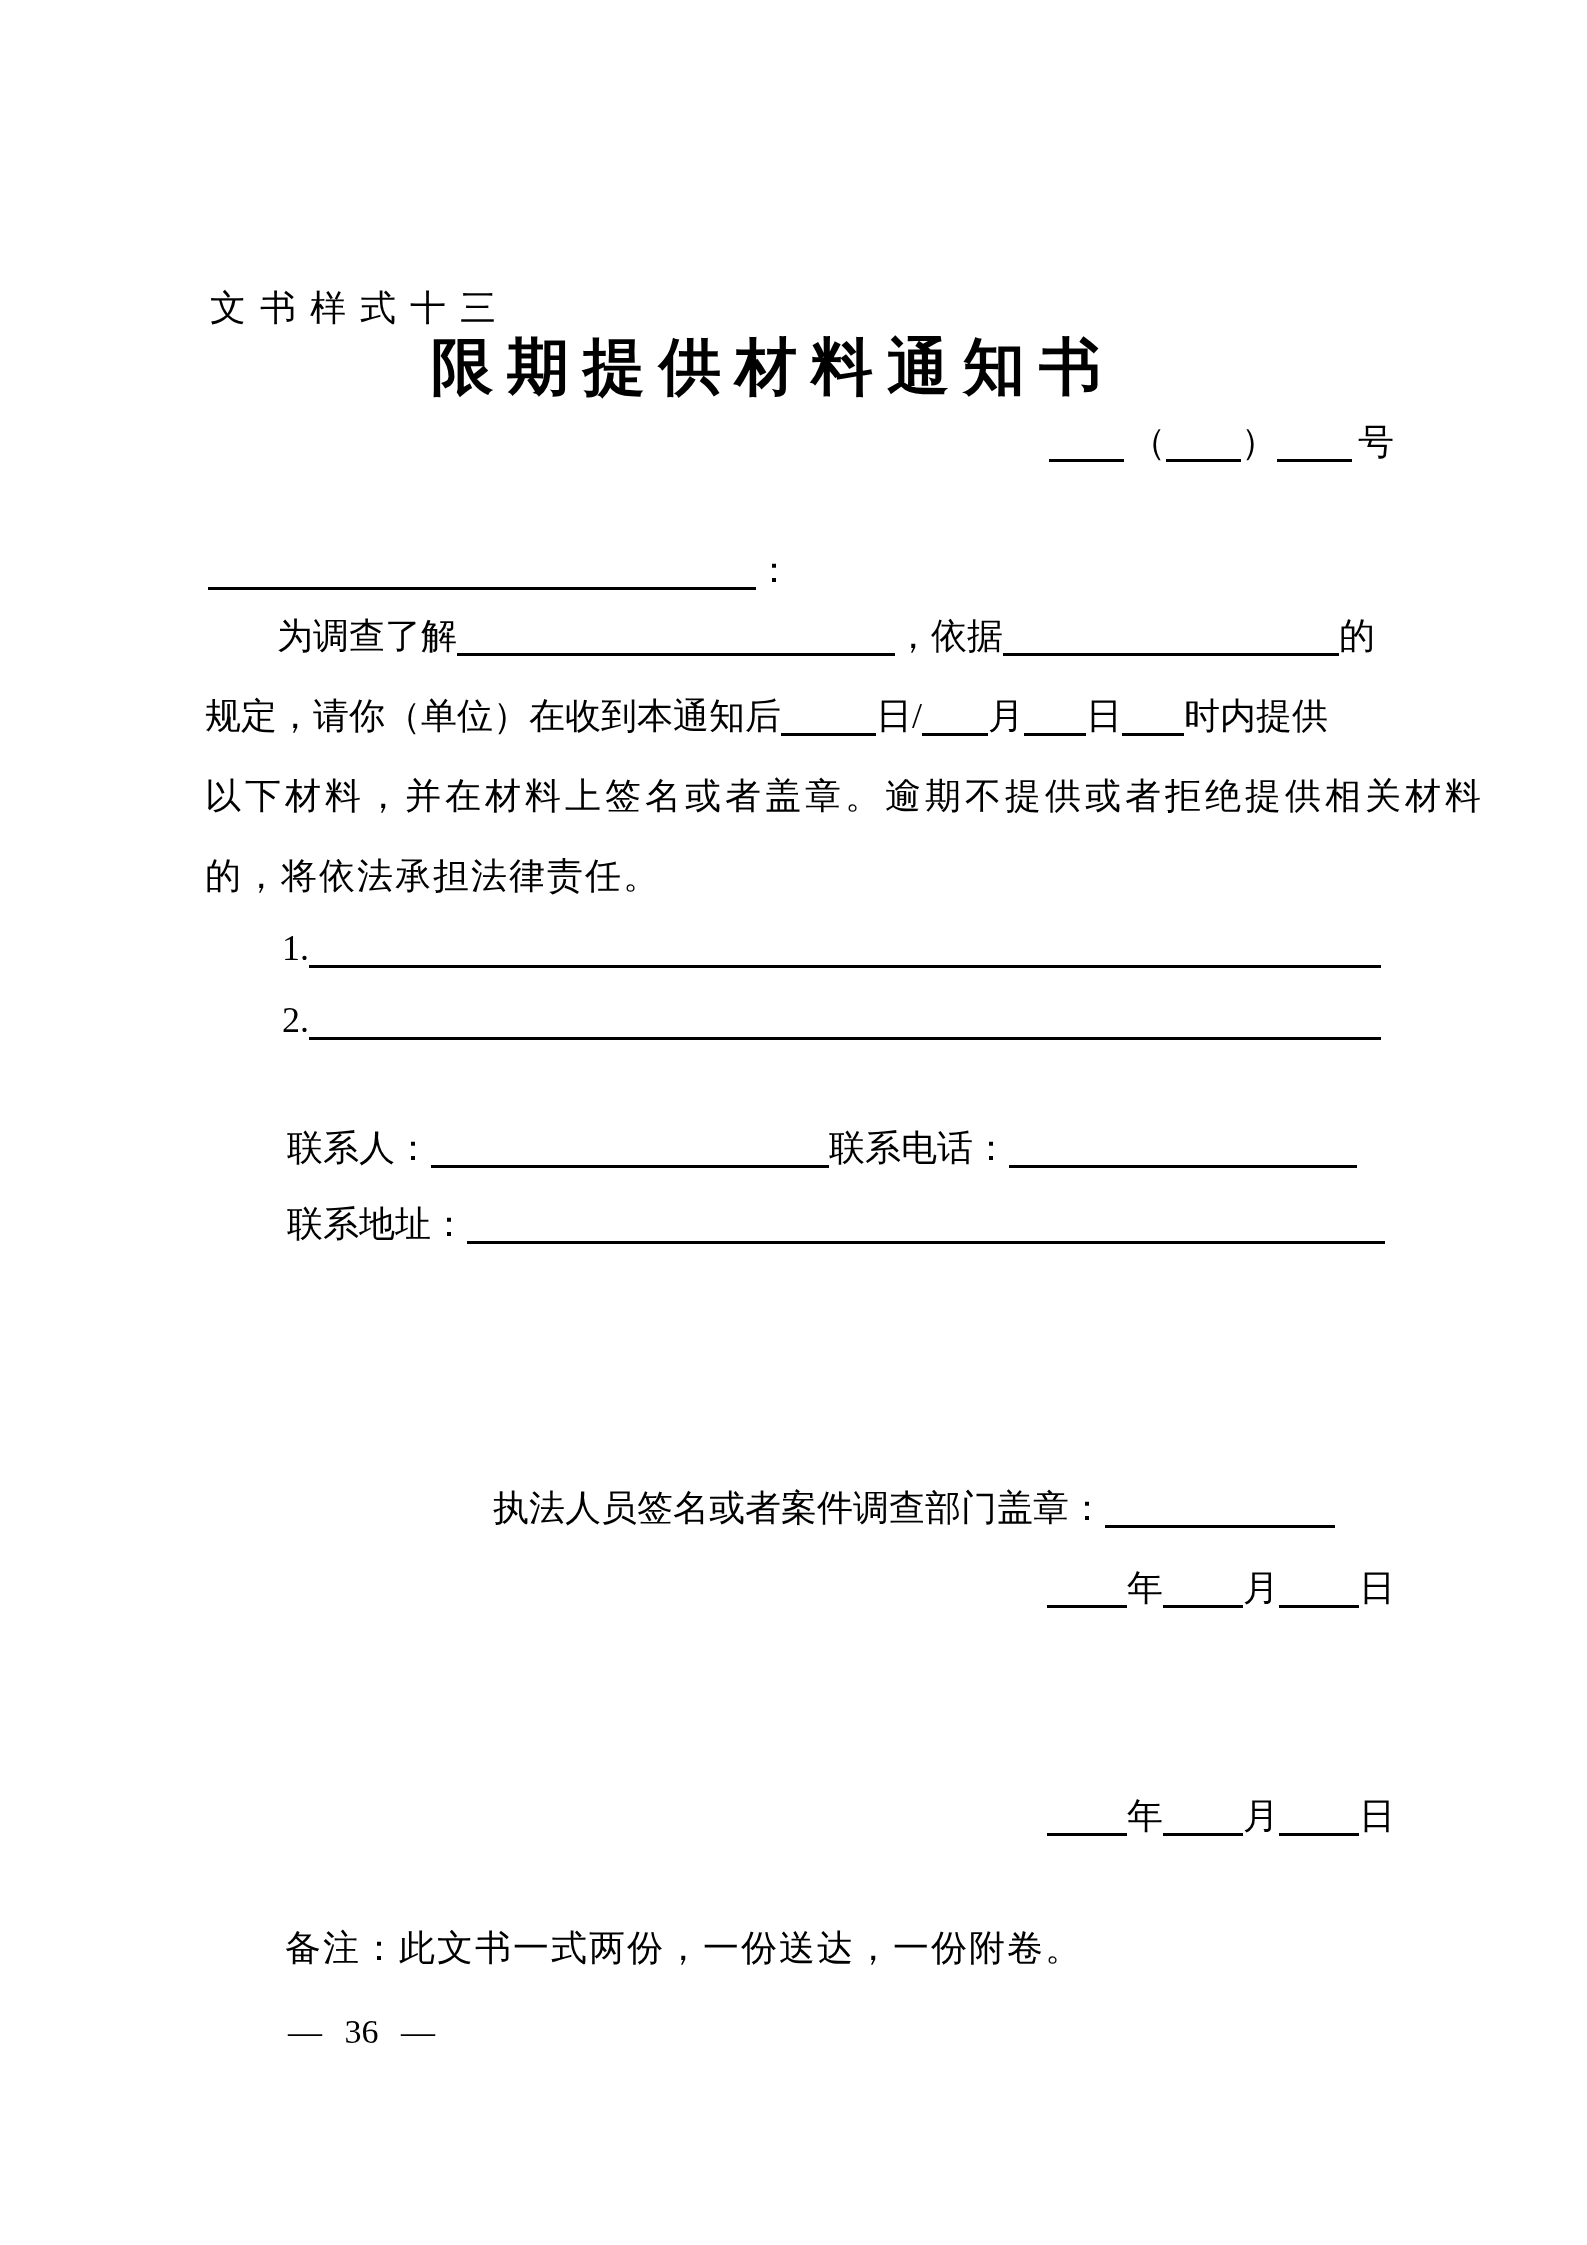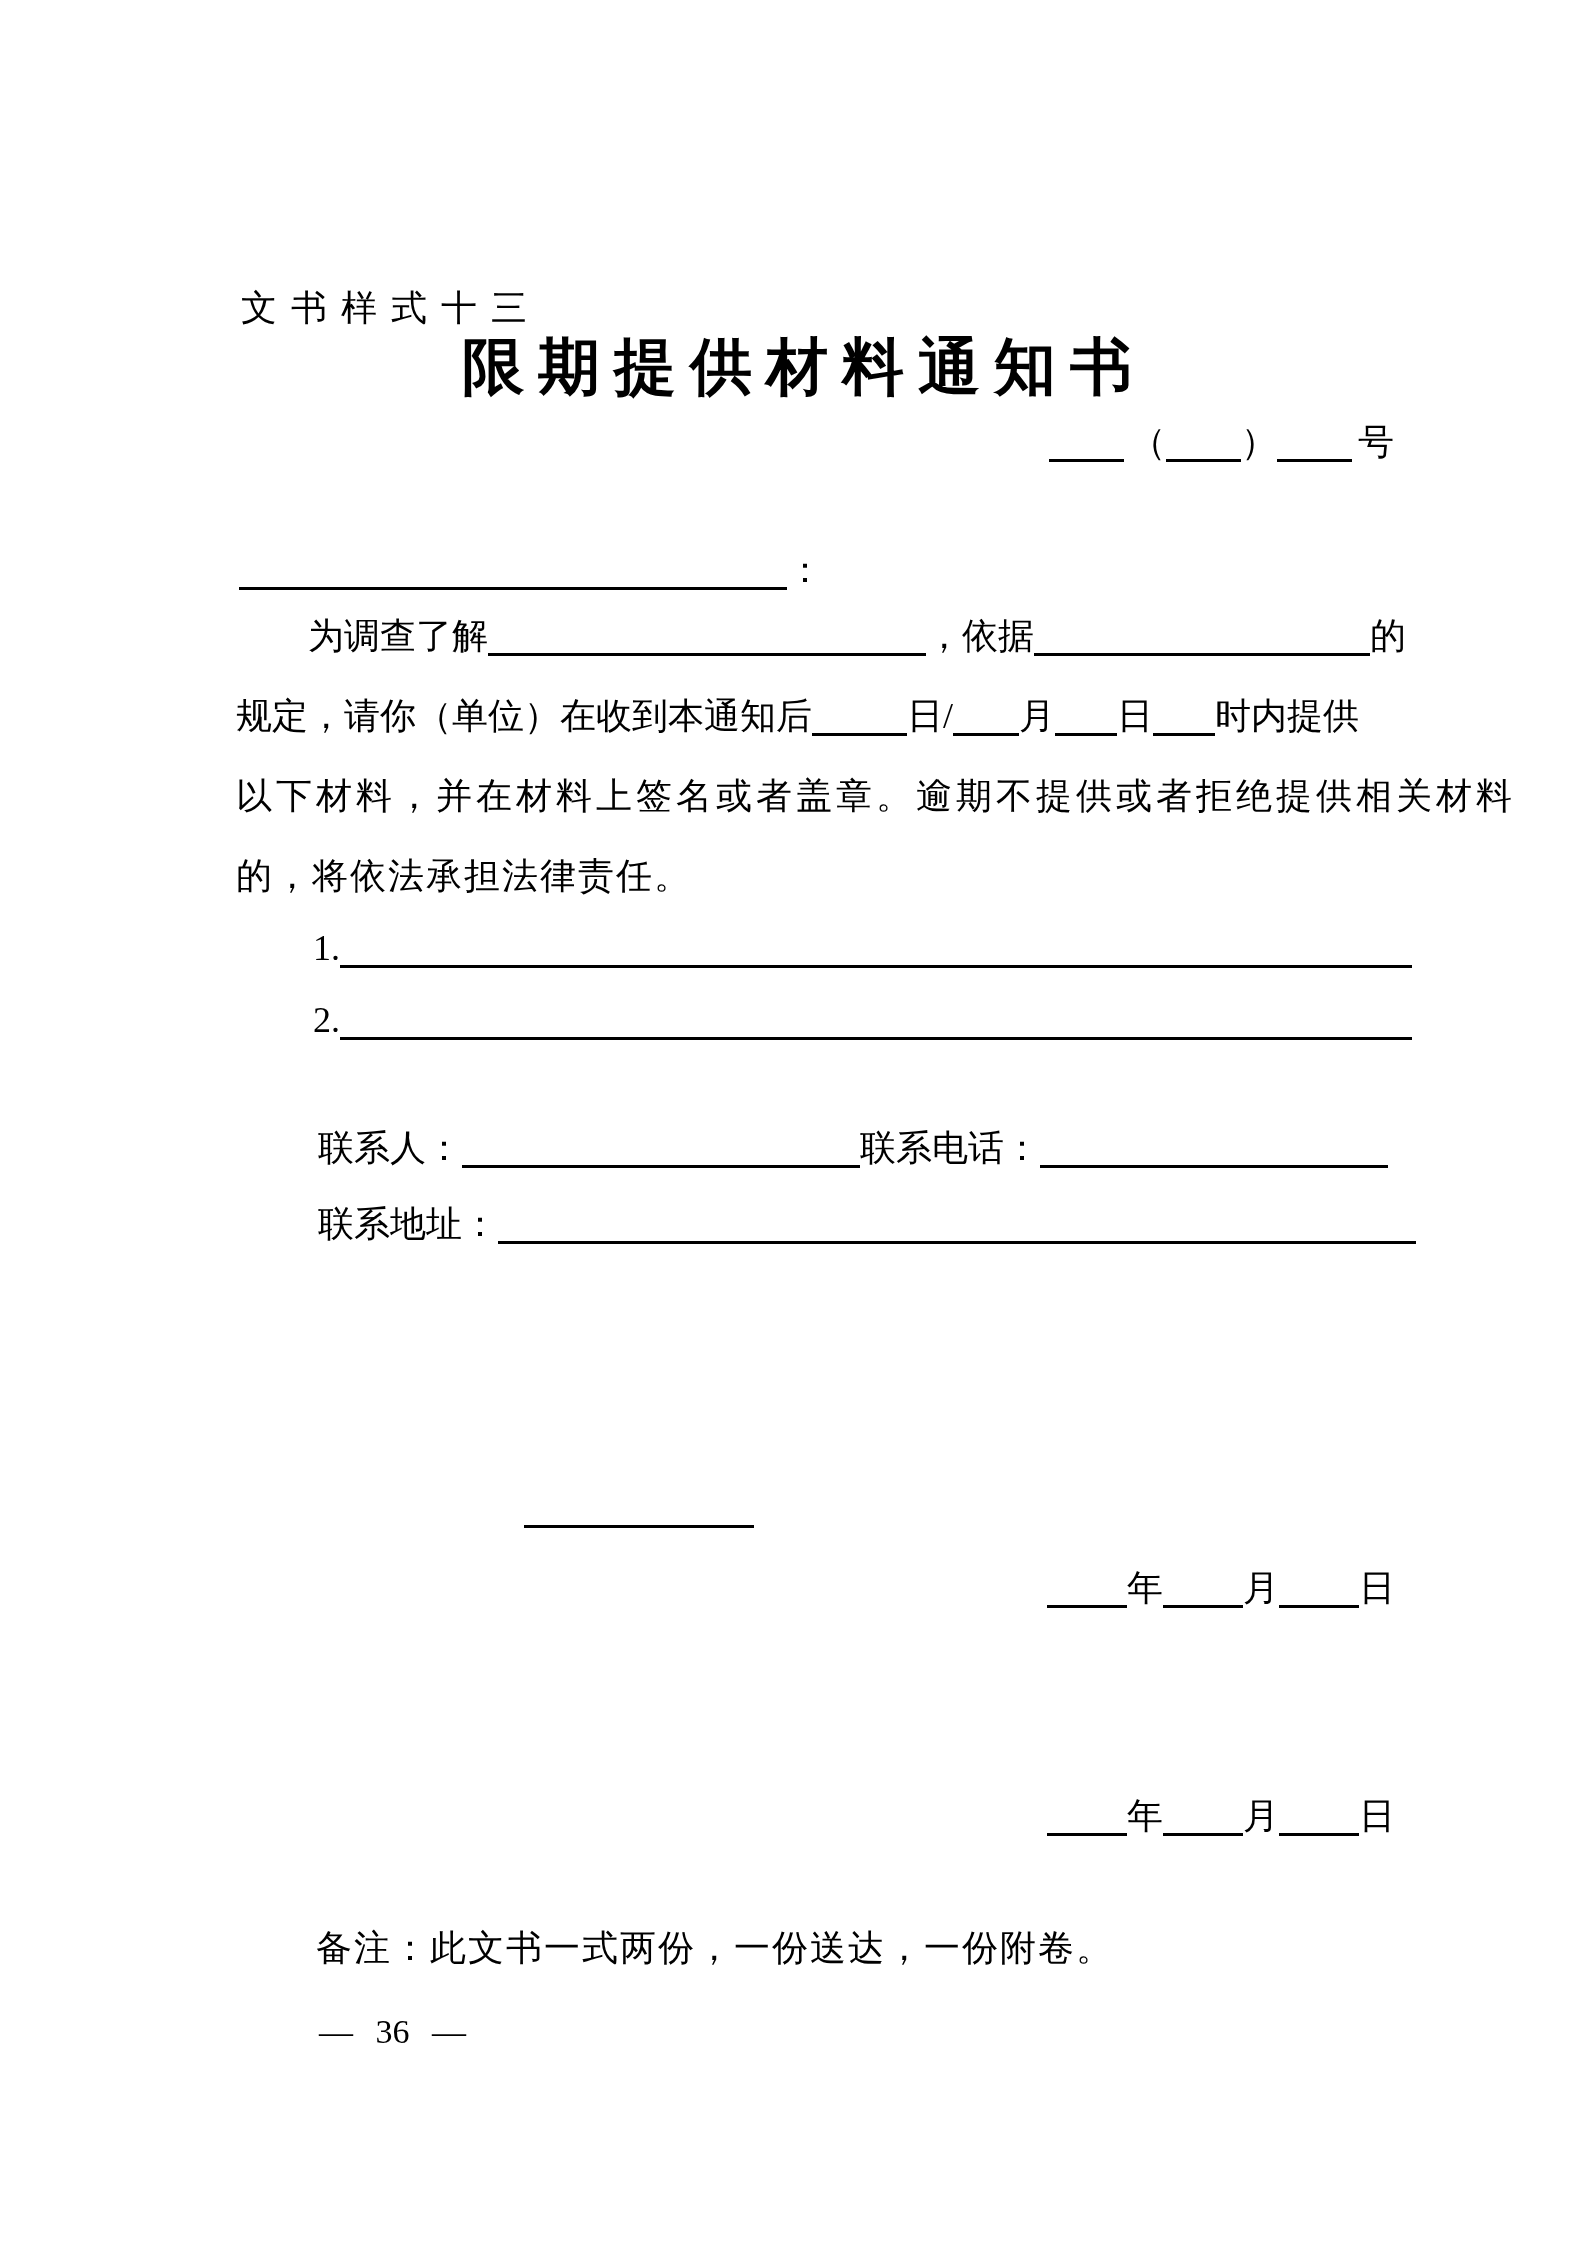--- a/index.html
+++ b/index.html
@@ -11,21 +11,21 @@
     position: relative;
     width: 1587px;
     height: 2245px;
     background: #ffffff;
     color: #000000;
     font-family: "Liberation Serif", "DejaVu Serif", serif;
     font-size: 36px;
     line-height: 44px;
     overflow: hidden;
   }
-  .abs { position: absolute; white-space: nowrap; margin-left: 31px; }
+  .abs { position: absolute; white-space: nowrap; }
 
   .sample-label {
     left: 210px; top: 286px;
     letter-spacing: 14px;
   }
   .doc-title {
     left: 0; top: 330px; width: 1546px;
     text-align: center;
     font-size: 62px;
     font-weight: 700;
@@ -119,21 +119,21 @@
 
   <div class="abs contact-line-1">
     <span>联系人：</span><span class="blank w-person"></span><span>联系电话：</span><span class="blank w-phone"></span>
   </div>
 
   <div class="abs contact-line-2">
     <span>联系地址：</span><span class="blank w-addr"></span>
   </div>
 
   <div class="abs sign-line-1">
-    <span class="blank w-sig1"></span>
+    <span>执法人员签名或者案件调查部门盖章：</span><span class="blank w-sig1"></span>
   </div>
 
   <div class="abs date-line-1">
     <span class="blank w-date"></span><span>年</span><span class="blank w-date"></span><span>月</span><span class="blank w-date"></span><span>日</span>
   </div>
 
 
   <div class="abs date-line-2">
     <span class="blank w-date"></span><span>年</span><span class="blank w-date"></span><span>月</span><span class="blank w-date"></span><span>日</span>
   </div>

